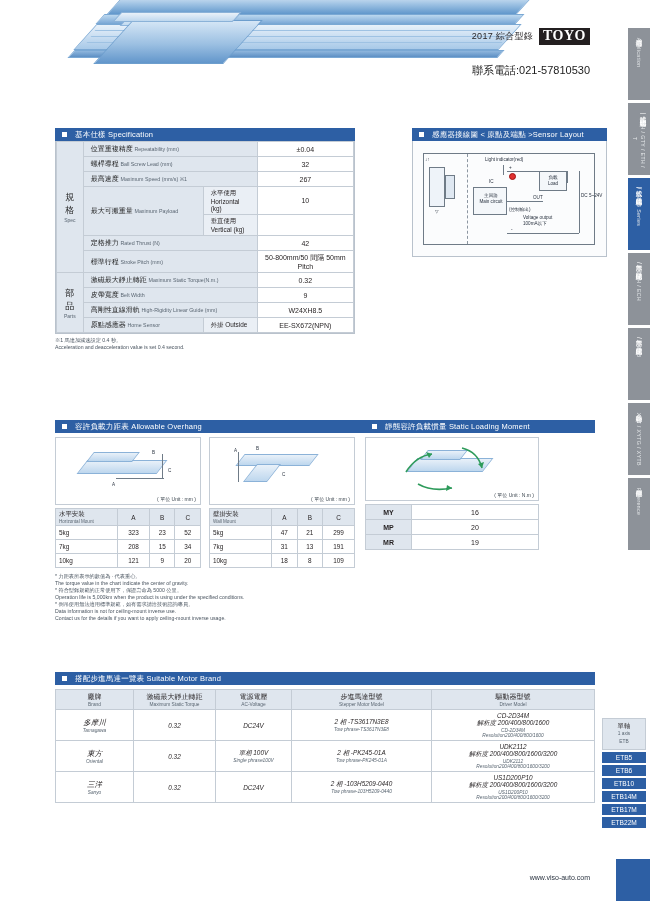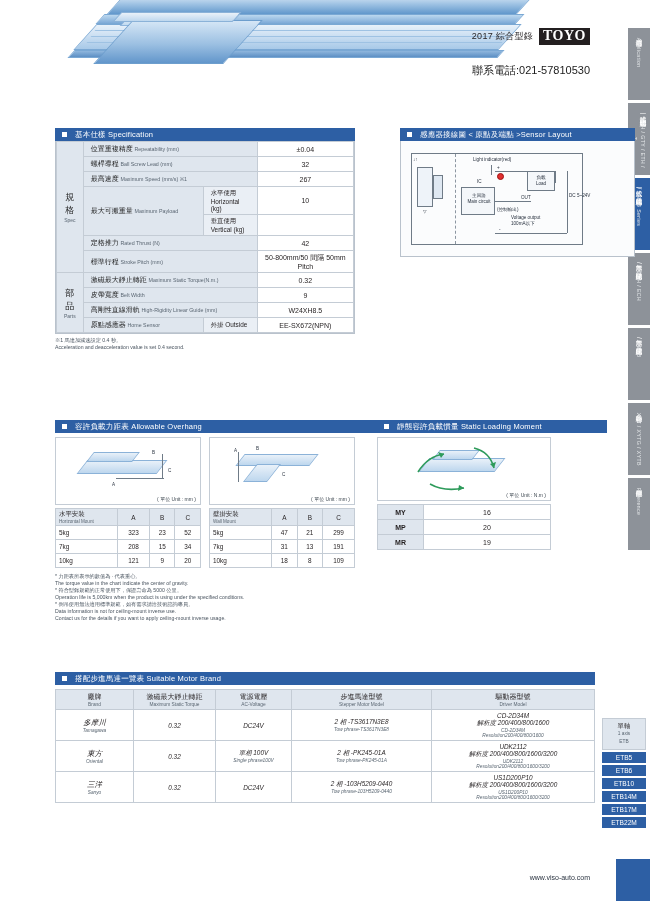--- a/index.html
+++ b/index.html
@@ -403,21 +403,21 @@
       </tr>
     </tbody>
       </table>
   </div>
   <div class="note">
     <div>※1 馬達加減速設定 0.4 秒。</div>
     <div>Acceleration and deacceleration value is set 0.4 second.</div>
   </div>
 </div>
 
-<div class="sect" style="left:400px; top:128px; width:235px;">
+<div class="sect" style="left:412px; top:128px; width:195px;">
   <div class="sect-title">感應器接線圖 &lt; 原點及端點 &gt;Sensor Layout</div>
   <div class="sect-body">
     <div class="sensor-draw">
 
       <div class="sd-box" style="left:10px; top:12px; width:172px; height:92px; border-style:solid;"></div>
       <div class="sd-dash" style="left:54px; top:13px; height:90px;"></div>
 
       <div class="sd-box" style="left:16px; top:26px; width:16px; height:40px; background:#eef3f9;"></div>
       <div class="sd-box" style="left:32px; top:34px; width:10px; height:24px; background:#dfe8f2;"></div>
       <div class="sd-txt" style="left:12px; top:16px;">↓↑</div>
@@ -560,21 +560,21 @@
     <div>* 力距表所表示的數值為 ‧ 代表重心。</div>
     <div>The torque value in the chart indicate the center of gravity.</div>
     <div>* 符合型錄規範的正常使用下，保證壽命為 5000 公里。</div>
     <div>Operation life is 5,000km when the product is using under the specified conditions.</div>
     <div>* 倒吊使用無法適用標準規範，如有需求請洽技術諮詢專員。</div>
     <div>Data information is not for ceiling-mount inverse use.</div>
     <div>Contact us for the details if you want to apply ceiling-mount inverse usage.</div>
   </div>
 </div>
 
-<div class="sect" style="left:377px; top:420px; width:230px;">
+<div class="sect" style="left:365px; top:420px; width:230px;">
   <div class="sect-title">靜態容許負載慣量 Static Loading Moment</div>
   <div style="border:1px solid #c4ccd5; margin-top:4px; width:174px;">
     <div class="oh-draw" style="height:62px;">
       <div class="blk" style="left:46px; top:20px; width:76px; height:14px; transform:skewX(-38deg);"></div>
       <div class="blk" style="left:58px; top:12px; width:40px; height:10px; transform:skewX(-38deg);"></div>
       <svg width="174" height="62" style="position:absolute;left:0;top:0;">
         <path d="M40 34 q10 -16 26 -18" stroke="#2e9b5b" fill="none" stroke-width="1.6"></path>
         <path d="M66 16 l-6 -2 l3 6 z" fill="#2e9b5b"></path>
         <path d="M96 10 q16 4 20 20" stroke="#2e9b5b" fill="none" stroke-width="1.6"></path>
         <path d="M116 30 l2 -6 l-6 2 z" fill="#2e9b5b"></path>

